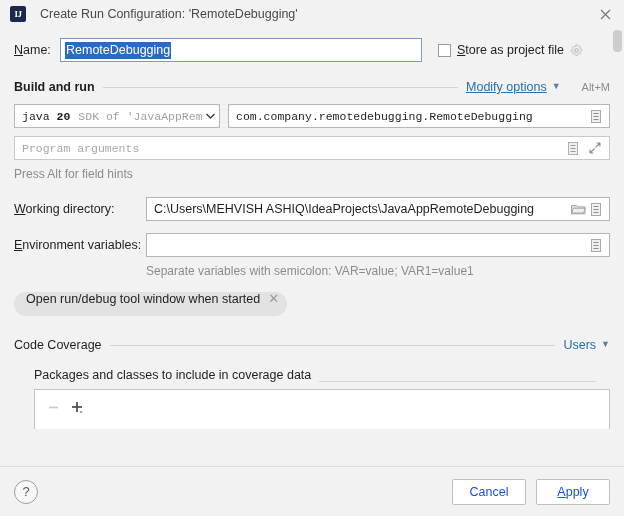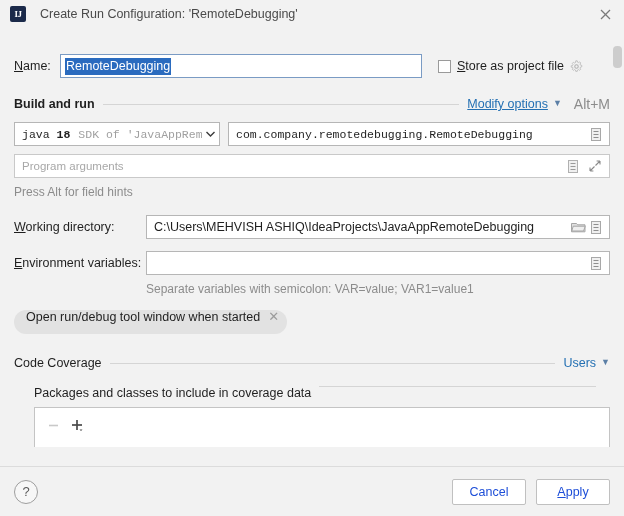--- a/index.html
+++ b/index.html
@@ -18,21 +18,20 @@
     background: #f2f2f2;
   }
   .dialog {
     width: 624px;
     height: 516px;
     position: relative;
     background: #f2f2f2;
     display: flex;
     flex-direction: column;
     box-sizing: border-box;
-    gap: 16px;
   }
 
   
   .titlebar {
     height: 28px;
     min-height: 28px;
     background: #f2f2f2;
     display: flex;
     align-items: center;
     padding: 0 4px 0 10px;
@@ -169,22 +168,22 @@
   .chev {
     display: inline-block;
     margin-left: 5px;
     color: #5b7fa6;
     font-size: 9px;
     position: relative;
     top: -1px;
   }
   .shortcut {
     color: #8c8c8c;
-    font-size: 14px;
-    margin-left: 12px;
+    font-size: 11px;
+    margin-left: 21px;
     white-space: nowrap;
   }
 
   
   .row {
     display: flex;
     align-items: center;
     padding: 0 14px;
     box-sizing: border-box;
   }
@@ -241,21 +240,21 @@
 
   .args-field {
     width: 100%;
     height: 24px;
     background: #ffffff;
     border: 1px solid #c9c9c9;
     box-sizing: border-box;
     display: flex;
     align-items: center;
     padding: 0 4px 0 7px;
-    font-family: Liberation Sans, sans-serif;
+    font-family: Liberation Mono, monospace;
     font-size: 11.5px;
     color: #a8a8a8;
     overflow: hidden;
   }
   .args-field .ph { flex: 1 1 auto; white-space: nowrap; }
 
   .hint {
     font-size: 12px;
     color: #8c8c8c;
     padding: 0 14px;
@@ -318,21 +317,21 @@
     margin-left: 8px;
     color: #9b9b9b;
     font-size: 13px;
     line-height: 1;
     cursor: pointer;
   }
 
   
   .cov-sub {
     display: flex;
-    align-items: flex-start;
+    align-items: flex-end;
     padding: 0 20px 0 34px;
     margin-top: 16px;
     box-sizing: border-box;
   }
   .cov-sub .section-title { font-weight: normal; }
   .cov-box {
     margin: 7px 14px 0 34px;
     border: 1px solid #c4c4c4;
     border-bottom: none;
     background: #ffffff;
@@ -458,21 +457,21 @@
       <div class="section-head">
         <span class="section-title">Build and run</span>
         <span class="sep-line"></span>
         <span class="link">Modify options</span>
         <span class="chev">▼</span>
         <span class="shortcut">Alt+M</span>
       </div>
 
       <div class="row mt10">
         <div class="jdk-combo">
-          <span class="jdk-name"><span>java</span>&nbsp;<b>18</b></span>
+          <span class="jdk-name"><span>java</span>&nbsp;<b>20</b></span>
           <span class="jdk-sdk">SDK of 'JavaAppRem</span>
           <span class="combo-arrow">
             <svg width="9" height="6" viewBox="0 0 9 6">
                 <path d="M0.5 1L4.5 5L8.5 1" fill="none" stroke="#3c3c3c" stroke-width="1.4"></path>
               </svg>
           </span>
         </div>
         <div class="mainclass-field">
           <span class="val">com.company.remotedebugging.RemoteDebugging</span>
           <span class="field-icon">

